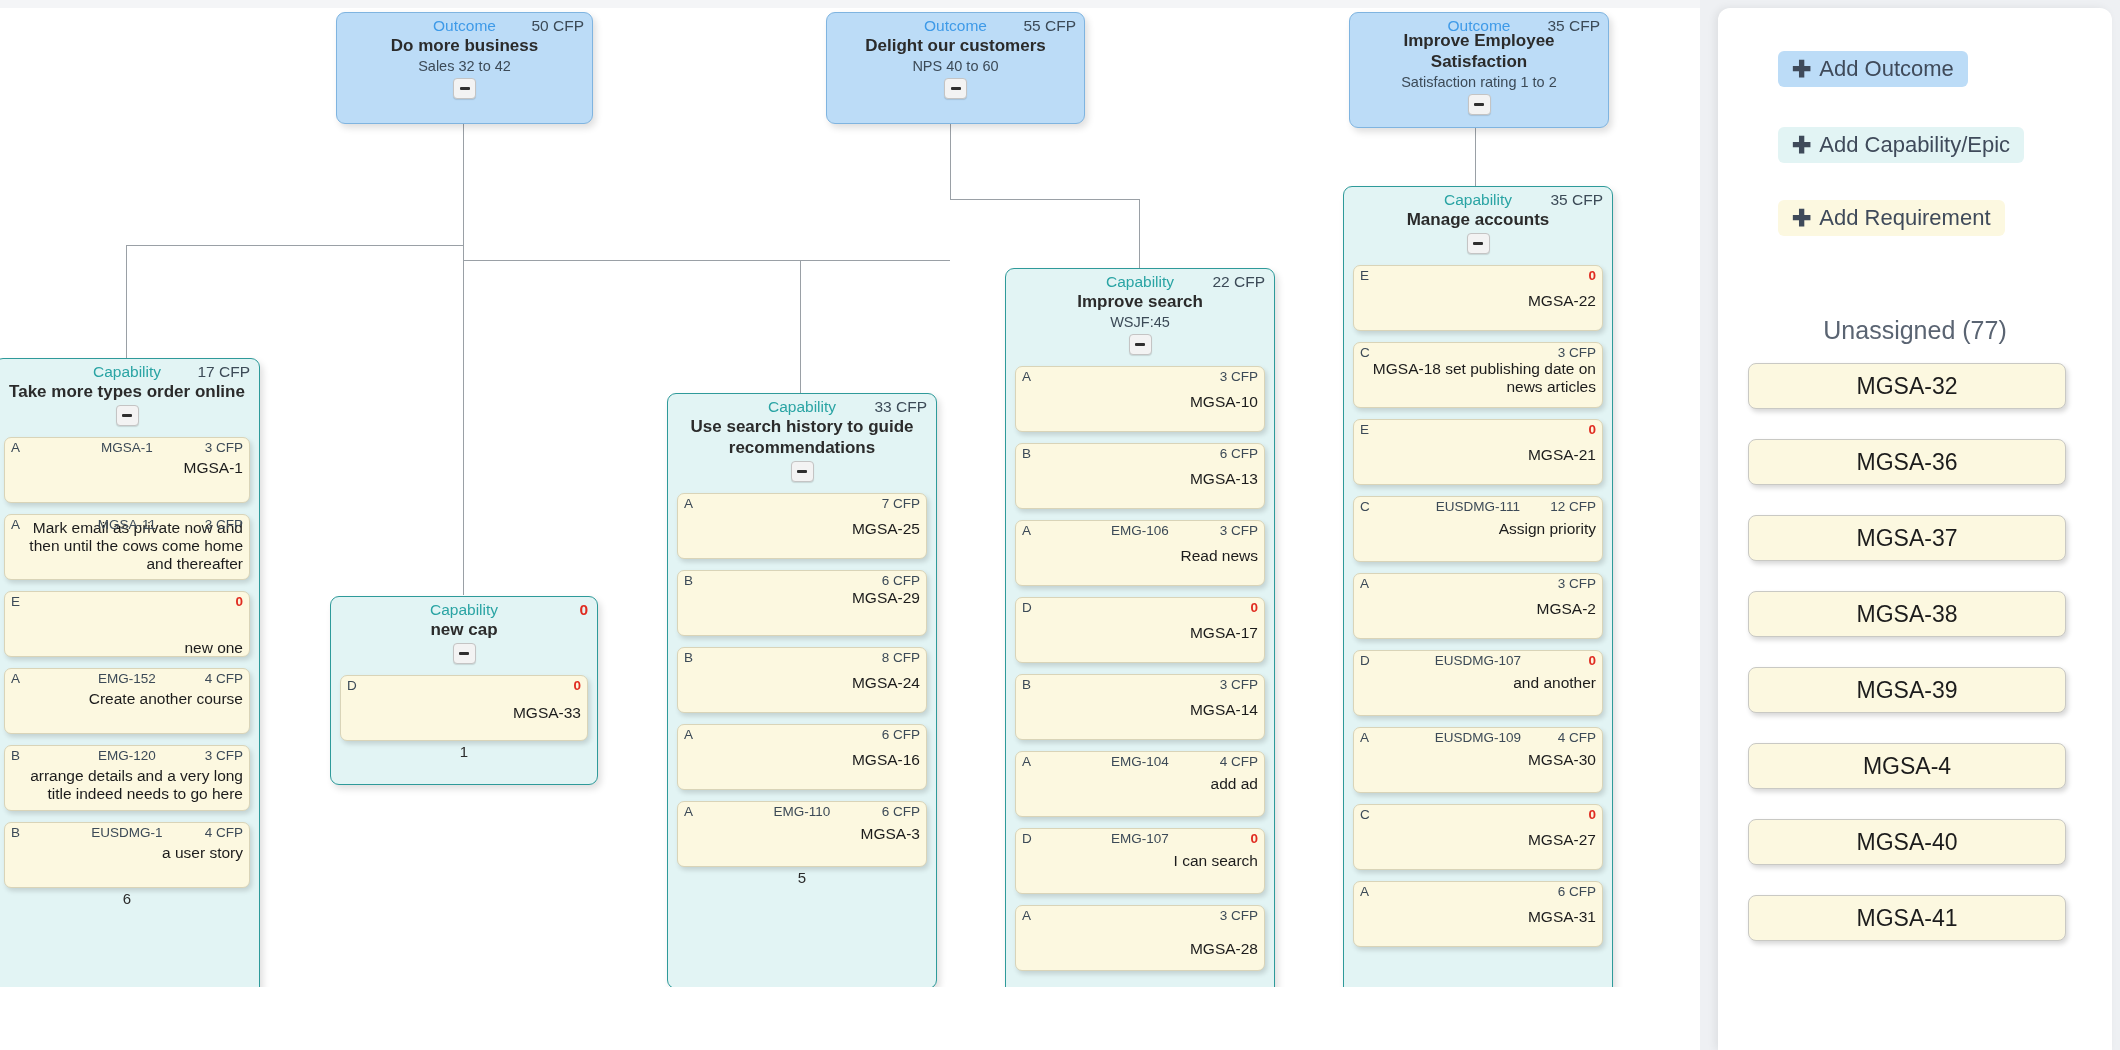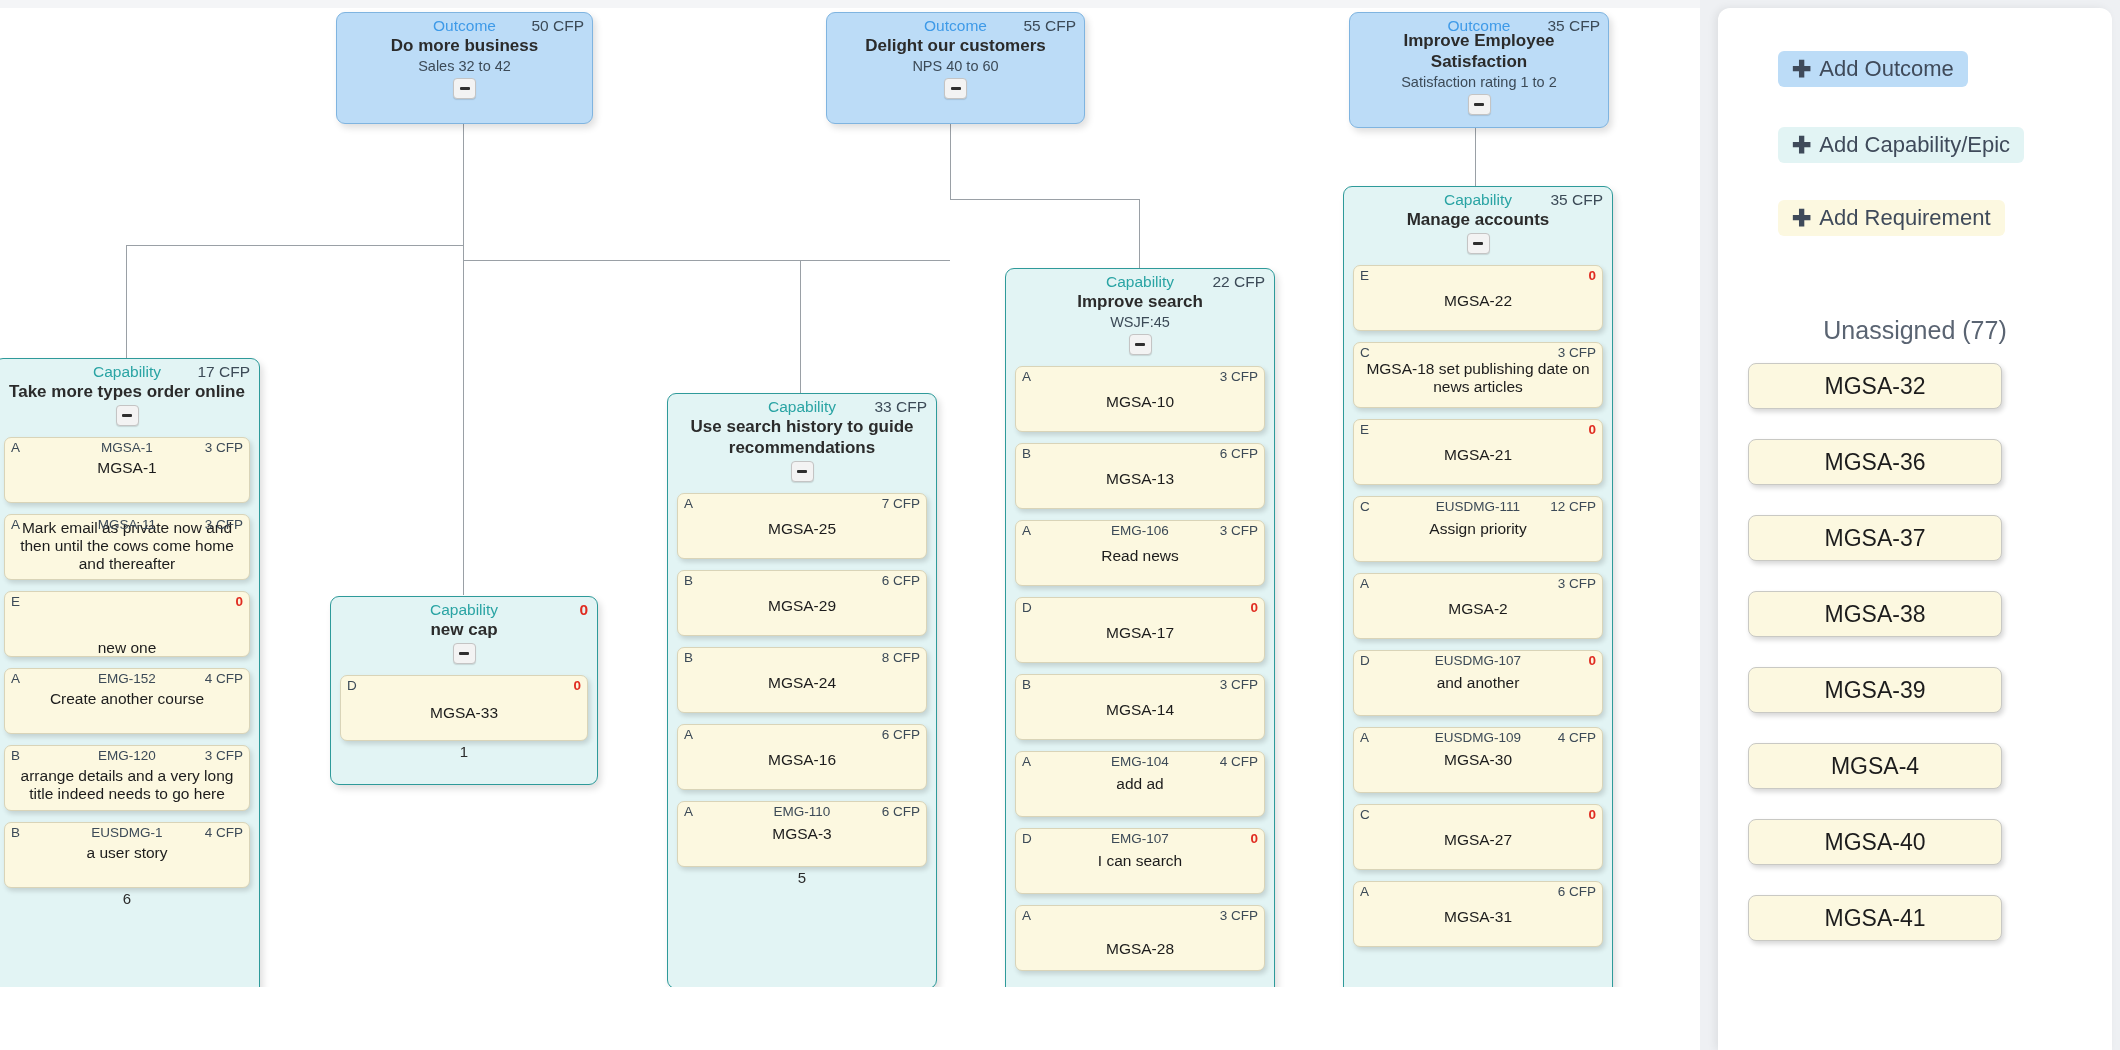--- a/index.html
+++ b/index.html
@@ -62,21 +62,21 @@
     box-shadow:2px 3px 5px rgba(0,0,0,.14);
     margin-top:11px;padding:2px 6px 4px 6px;
     height:66px;
   }
   .req-hdr{position:relative;height:16px;font-size:13.5px;color:#3c4a57;}
   .req-letter{position:absolute;left:0;top:0;font-size:13.5px;color:#3c4a57;}
   .req-key{position:absolute;left:0;right:0;text-align:center;font-size:13.5px;color:#3c4a57;}
   .req-cfp{position:absolute;right:0;top:0;font-size:13.5px;color:#3c4a57;}
   .req-cfp.zero{color:#e02b20;font-weight:bold;}
   .req-title{
-    text-align:center;font-size:15.5px;color:#1c1c1c;line-height:18px;
+    text-align:right;font-size:15.5px;color:#1c1c1c;line-height:18px;
     margin-top:3px;
   }
 
   
   #sidebar{
     position:absolute;left:1718px;top:8px;width:394px;height:1042px;
     background:#ffffff;border-radius:12px 12px 0 0;
     box-shadow:-3px 0 8px rgba(0,0,0,.07);
     overflow:hidden;
   }
@@ -85,21 +85,21 @@
     position:absolute;height:36px;border-radius:6px;display:flex;align-items:center;
     padding:0 14px;font-size:22px;color:#3f4a5a;box-sizing:border-box;
     white-space:nowrap;
   }
   .addbtn .plus{font-weight:bold;margin-right:8px;font-size:23px;line-height:1;}
   .unassigned-hdr{
     position:absolute;left:0;width:394px;text-align:center;
     font-size:25px;color:#5a6472;
   }
   .ucard{
-    position:absolute;left:30px;width:254px;height:46px;
+    position:absolute;left:30px;width:318px;height:46px;
     background:#fcf8e0;border:1px solid #c9c9c4;border-radius:8px;
     box-shadow:2px 3px 5px rgba(0,0,0,.16);
     display:flex;align-items:center;justify-content:center;
     font-size:23px;color:#1c1c1c;box-sizing:border-box;
   }
 </style>
 </head>
 <body>
 
 <div id="canvas">
@@ -256,21 +256,21 @@
         <span class="req-cfp">7 CFP</span>
       </div>
       <div class="req-title" style="margin-top:8px">MGSA-25</div>
     </div>
     <div class="req">
       <div class="req-hdr">
         <span class="req-letter">B</span>
         <span class="req-key"></span>
         <span class="req-cfp">6 CFP</span>
       </div>
-      <div class="req-title" style="margin-top:8px">MGSA-29</div>
+      <div class="req-title" style="margin-top:0">MGSA-29</div>
     </div>
     <div class="req">
       <div class="req-hdr">
         <span class="req-letter">B</span>
         <span class="req-key"></span>
         <span class="req-cfp">8 CFP</span>
       </div>
       <div class="req-title" style="margin-top:8px">MGSA-24</div>
     </div>
     <div class="req">

